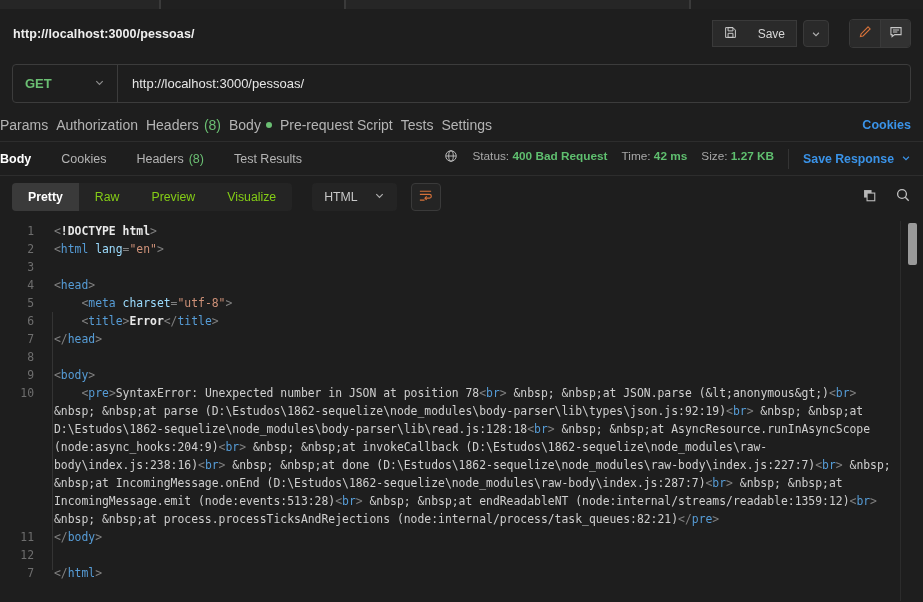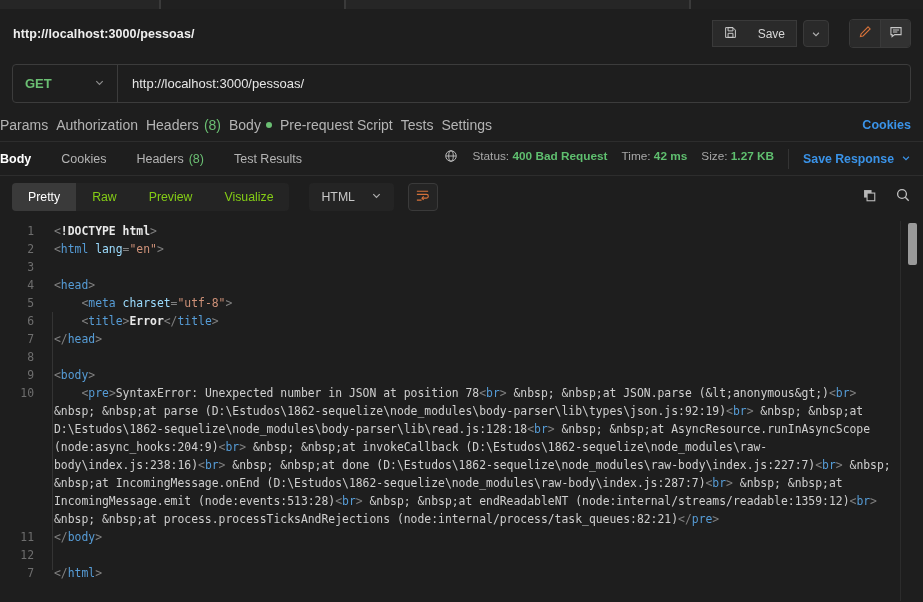--- a/index.html
+++ b/index.html
@@ -135,21 +135,21 @@
   
   .viewbar {
     position: absolute; top: 177px; left: 0; width: 923px; height: 40px;
     display: flex; align-items: center; padding: 0 12px;
   }
   .segs { display: flex; background: #242424; border-radius: 4px; overflow: hidden; }
   .seg {
     font-size: 12.3px; color: #84cc16; padding: 0 16px; height: 28px;
     display: flex; align-items: center; cursor: pointer;
   }
-  .seg.active { background: #3a3a3a; color: #fff; font-weight: normal; }
+  .seg.active { background: #3a3a3a; color: #fff; font-weight: bold; }
   .fmt {
     display: flex; align-items: center; gap: 16px; margin-left: 20px;
     background: #242424; border-radius: 4px; height: 28px; padding: 0 12px;
     font-size: 12.3px; color: #c8c8c8; cursor: pointer;
   }
   .wrapbtn {
     margin-left: 14px; width: 30px; height: 28px; background: #242424;
     border: 1px solid #3a3a3a; border-radius: 4px;
     display: flex; align-items: center; justify-content: center; cursor: pointer;
   }

